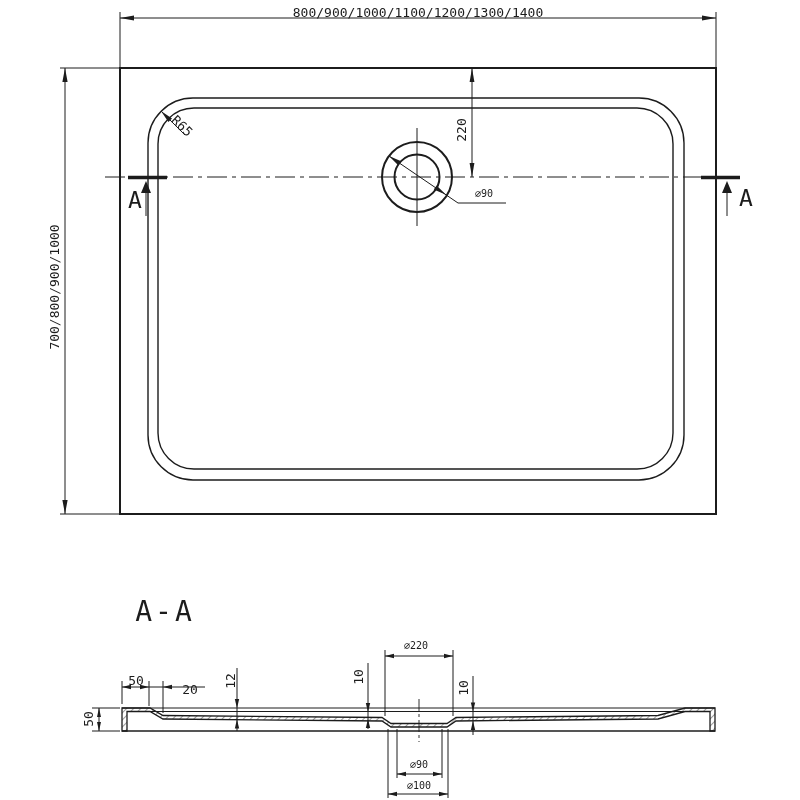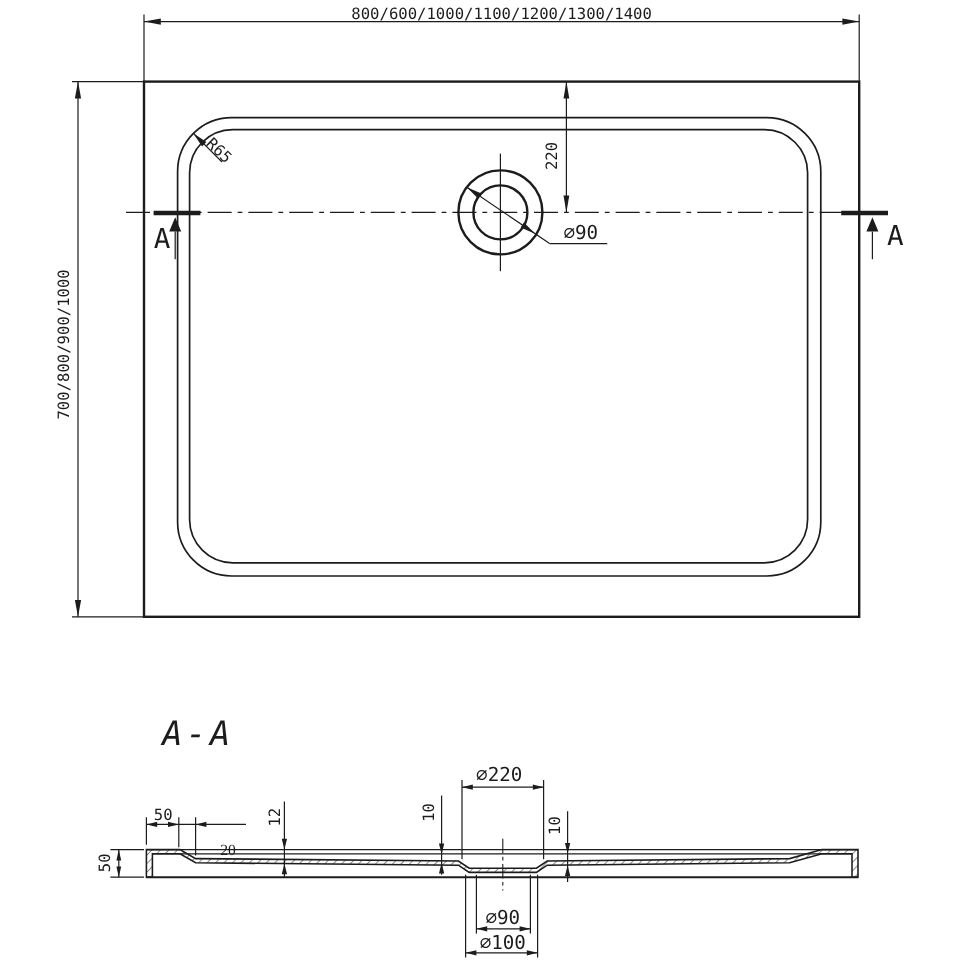--- a/index.html
+++ b/index.html
@@ -5,21 +5,21 @@
   html,body{margin:0;padding:0;background:#ffffff;}
   #stage{position:relative;width:800px;height:800px;background:#ffffff;overflow:hidden;
          font-family:"DejaVu Sans Mono", "Liberation Mono", monospace;color:#1c1c1c;}
   svg{position:absolute;left:0;top:0;}
   .lbl{position:absolute;white-space:nowrap;color:#1c1c1c;
        font-family:"DejaVu Sans Mono", "Liberation Mono", monospace;
        transform:translate(-50%,-50%);line-height:1;}
   .rotccw{transform:translate(-50%,-50%) rotate(-90deg);}
   .rot45{transform:translate(-50%,-50%) rotate(44deg);}
   .fs13{font-size:13px;}
-  .fs14{font-size:16px;}
+  .fs14{font-size:10px;}
   .marker{font-size:23px;}
   .sectitle{font-size:28px;letter-spacing:3px;}
 </style>
 </head>
 <body>
 
 <div id="stage">
 
   <svg width="800" height="800" viewBox="0 0 800 800">
     <defs>
@@ -159,31 +159,31 @@
       <g stroke-width="1">
         <line x1="388" y1="729" x2="388" y2="798"></line>
         <line x1="448" y1="729" x2="448" y2="798"></line>
         <line x1="388" y1="794" x2="448" y2="794"></line>
         <polygon points="388,794 397,791.8 397,796.2" fill="#1c1c1c" stroke="none"></polygon>
         <polygon points="448,794 439,791.8 439,796.2" fill="#1c1c1c" stroke="none"></polygon>
       </g>
     </g>
   </svg>
 
-  <div class="lbl fs13" style="left:418px;top:12px;">800/600/1000/1100/1200/1300/1400</div>
+  <div class="lbl fs13" style="left:418px;top:12px;">800/900/1000/1100/1200/1300/1400</div>
   <div class="lbl fs13 rotccw" style="left:54px;top:287px;">700/800/900/1000</div>
   <div class="lbl fs13 rot45" style="left:182px;top:126px;">R65</div>
   <div class="lbl fs13 rotccw" style="left:461px;top:130px;">220</div>
   <div class="lbl fs14" style="left:484px;top:194px;">⌀90</div>
   <div class="lbl marker" style="left:135px;top:200px;">A</div>
   <div class="lbl marker" style="left:746px;top:198px;">A</div>
 
-  <div class="lbl sectitle" style="left:165px;top:612px;font-style:italic;">A-A</div>
+  <div class="lbl sectitle" style="left:165px;top:612px;">A-A</div>
   <div class="lbl fs13" style="left:136px;top:680px;">50</div>
-  <div class="lbl fs13" style="left:190px;top:708px;font-family:Liberation Serif, serif;">20</div>
+  <div class="lbl fs13" style="left:190px;top:689px;">20</div>
   <div class="lbl fs13 rotccw" style="left:230px;top:681px;">12</div>
   <div class="lbl fs13 rotccw" style="left:88px;top:719px;">50</div>
   <div class="lbl fs14" style="left:416px;top:646px;">⌀220</div>
   <div class="lbl fs13 rotccw" style="left:358px;top:677px;">10</div>
   <div class="lbl fs13 rotccw" style="left:463px;top:688px;">10</div>
   <div class="lbl fs14" style="left:419px;top:765px;">⌀90</div>
   <div class="lbl fs14" style="left:419px;top:786px;">⌀100</div>
 
 </div>
 

